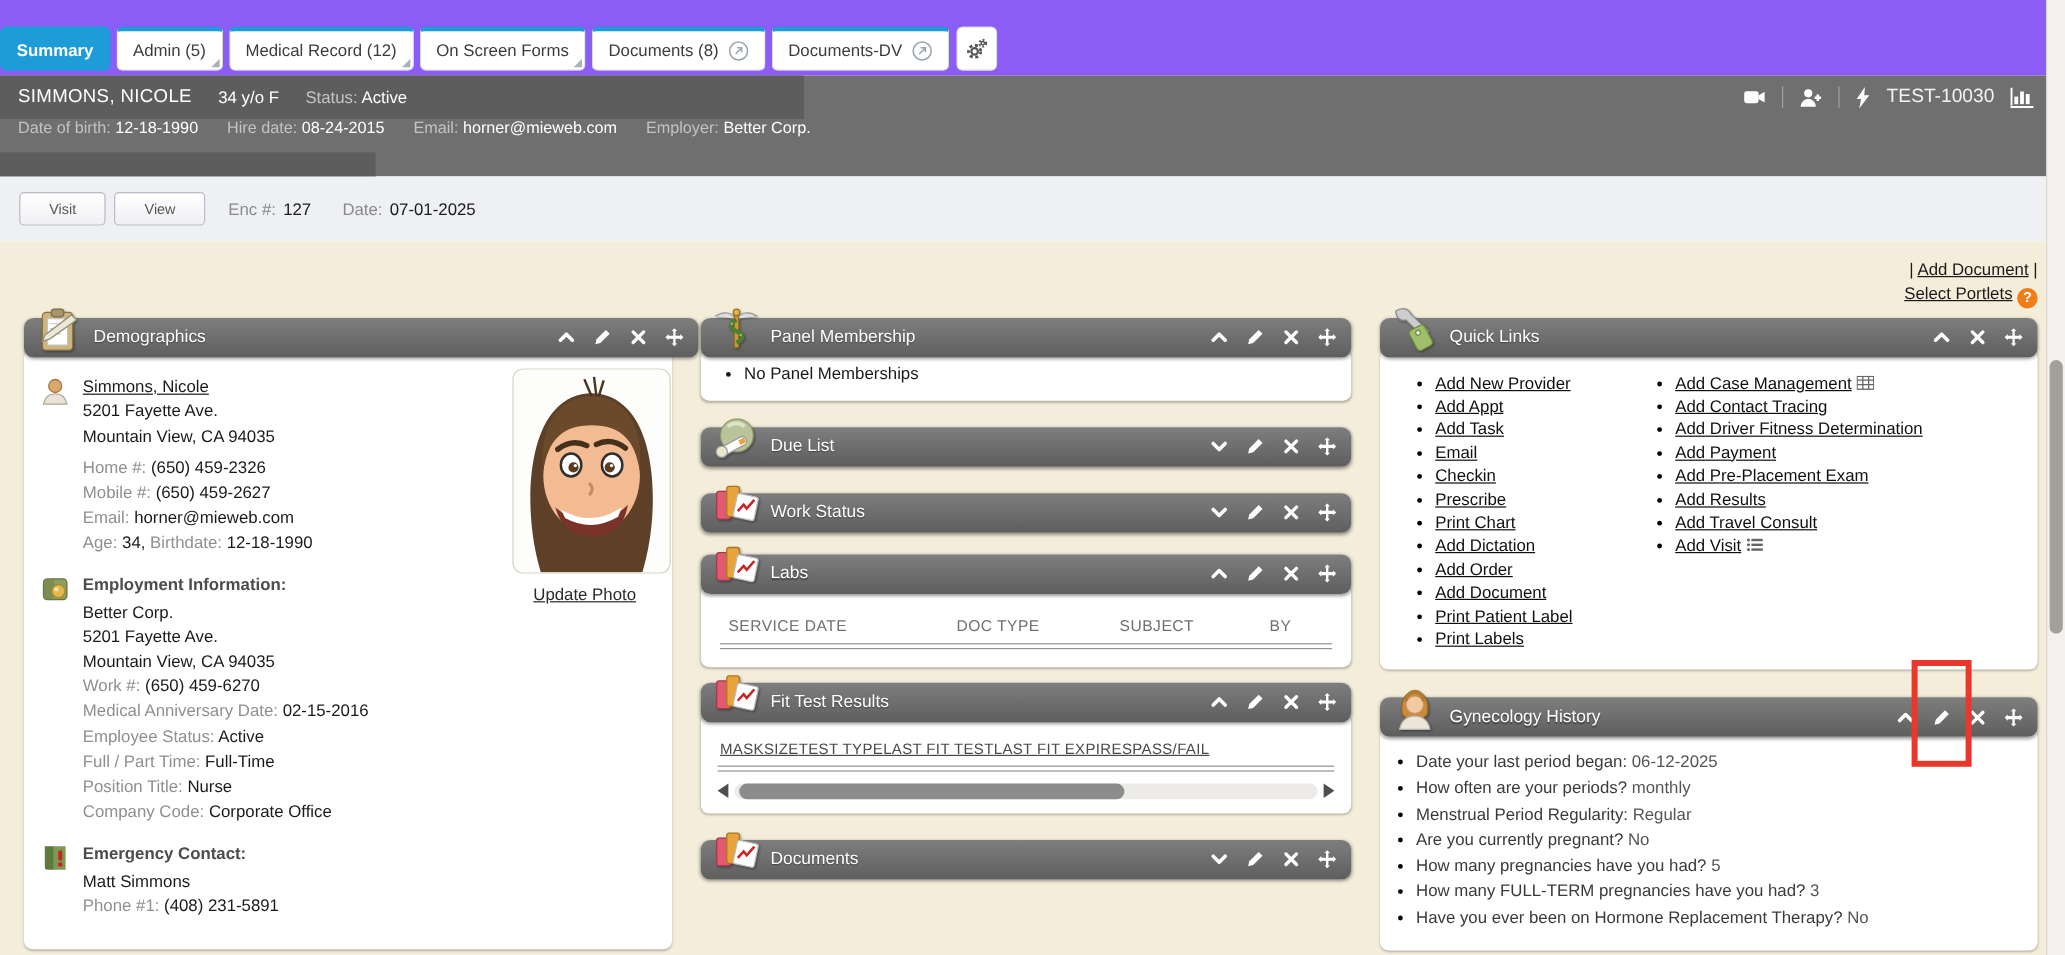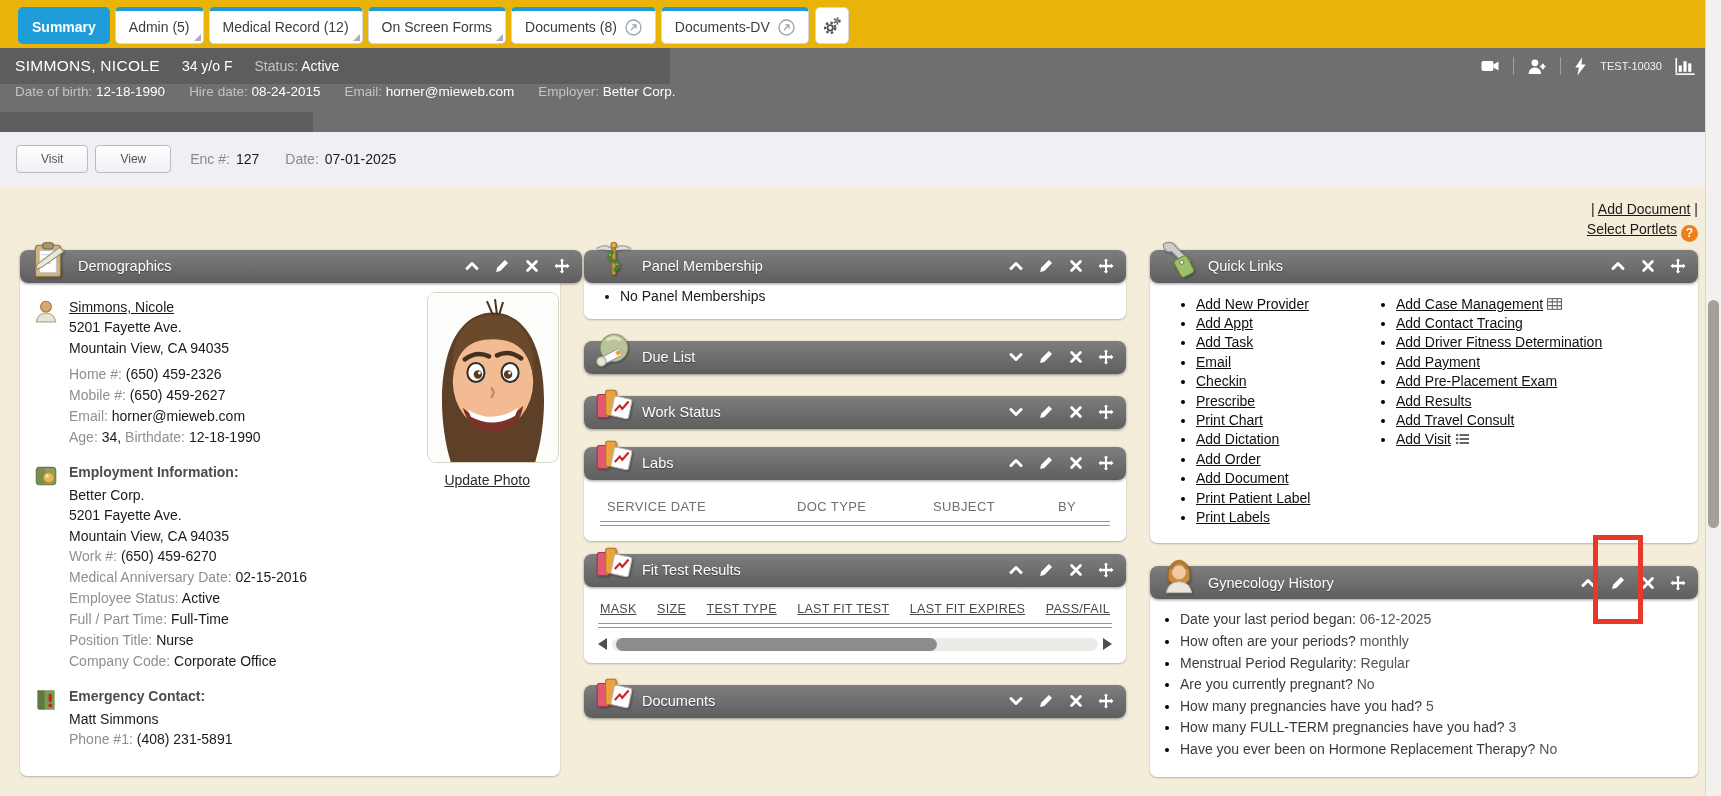--- a/index.html
+++ b/index.html
@@ -1,41 +1,41 @@
 <!DOCTYPE html>
 <html><head>
 <meta charset="utf-8">
 <style>
   html,body{margin:0;padding:0}
   body{width:1721px;height:796px;overflow:hidden;position:relative;
        font-family:"Liberation Sans",sans-serif;background:#fff;font-size:14px}
   a{cursor:pointer}
 
   
-  .tabbar{height:48px;background:#eab308;display:flex;align-items:flex-end;padding-left:18px;box-sizing:border-box}
+  .tabbar{height:63px;background:#8b5cf6;display:flex;align-items:flex-end;box-sizing:border-box}
   .tabs{display:flex;gap:5px;align-items:flex-end}
   .tab{position:relative;background:#fff;border:1px solid #d3d8db;border-top:4px solid #1d9cd8;
        border-radius:5px;height:37px;box-sizing:border-box;padding:0 13px;margin-bottom:4px;
        display:flex;align-items:center;gap:8px;color:#3c3c3c;font-size:14px;white-space:nowrap;cursor:pointer}
   .tab.active{background:#1d9cd8;border-color:#1d9cd8;color:#fff;font-weight:bold}
   .fold{position:absolute;right:2px;bottom:2px;width:0;height:0;
         border-left:7px solid transparent;border-bottom:7px solid #a9b1b7}
   .ext-ic{width:17px;height:17px}
   .gear-btn{background:#fff;border:1px solid #d3d8db;border-radius:5px;height:37px;width:34px;
         margin:0 0 4px 6px;display:flex;align-items:center;justify-content:center;cursor:pointer}
 
   
   .banner{background:#6f6f6f;color:#fff}
   .b-row1{height:36px;position:relative;display:flex;align-items:center}
   .b-row1-dark{position:absolute;left:0;top:0;width:670px;height:36px;background:#5d5d5d}
   .b-row1 > .b-inner{position:relative;z-index:1;display:flex;align-items:center;gap:22px;padding-left:15px}
   .pname{font-size:15.5px;letter-spacing:.3px}
   .b-icons{margin-left:auto;position:relative;z-index:1;display:flex;align-items:center;gap:13px;padding-right:26px}
   .b-div{width:1px;height:18px;background:#a0a0a0}
-  .chart-id{font-size:11px;color:#f2f2f2}
+  .chart-id{font-size:16px;color:#f2f2f2}
   .b-row2{height:28px;display:flex;align-items:flex-start;gap:24px;padding-left:15px;font-size:13.5px}
   .b-row3{height:20px;position:relative}
   .b-row3-dark{position:absolute;left:0;top:0;width:313px;height:20px;background:#5d5d5d}
   .glbl{color:#c3c3c3}.gval{color:#fff}
 
   
   .encbar{height:54px;background:#eef0f4;display:flex;align-items:center;padding-left:16px;gap:7px}
   .btn{background:linear-gradient(#ffffff,#f0f0f3);border:1px solid #b9bcc4;border-radius:4px;
        padding:6px 24px;font-size:12px;color:#555;cursor:pointer}
   .enc-text{margin-left:12px;display:flex;gap:6px;align-items:flex-start}
@@ -86,21 +86,21 @@
   .plain-body ul{margin:0;padding-left:20px}
   .plain-body li{line-height:20px;color:#1a1a1a}
 
   
   .labs-body{padding:26px 16px 15px}
   .lab-cols{display:grid;grid-template-columns:190px 136px 125px auto;font-size:13px;color:#707070;letter-spacing:.4px;padding-left:7px}
   .dbl-rule{border-top:1px solid #949494;border-bottom:1px solid #949494;height:3px;margin-top:7px}
 
   
   .fit-body{padding:22px 14px 12px}
-  .fit-links{display:flex;justify-content:space-between;padding:0 2px}
+  .fit-links{display:flex;padding:0 2px}
   .fit-links a{color:#4a4a4a;text-decoration:underline;font-size:12.5px;letter-spacing:.3px;white-space:nowrap}
   .hscroll{display:flex;align-items:center;margin-top:10px;gap:5px}
   .tri{width:0;height:0;cursor:pointer}
   .tri-l{border-top:6px solid transparent;border-bottom:6px solid transparent;border-right:9px solid #4e4e4e}
   .tri-r{border-top:6px solid transparent;border-bottom:6px solid transparent;border-left:9px solid #4e4e4e}
   .htrack{flex:1;height:13px;background:#ecebe7;border-radius:7px;position:relative;cursor:pointer}
   .hthumb{position:absolute;left:4px;top:0;height:13px;width:66%;background:#8c8c8c;border-radius:7px;cursor:grab}
 
   
   .ql-body{display:flex;padding:15px 6px 12px 0}

